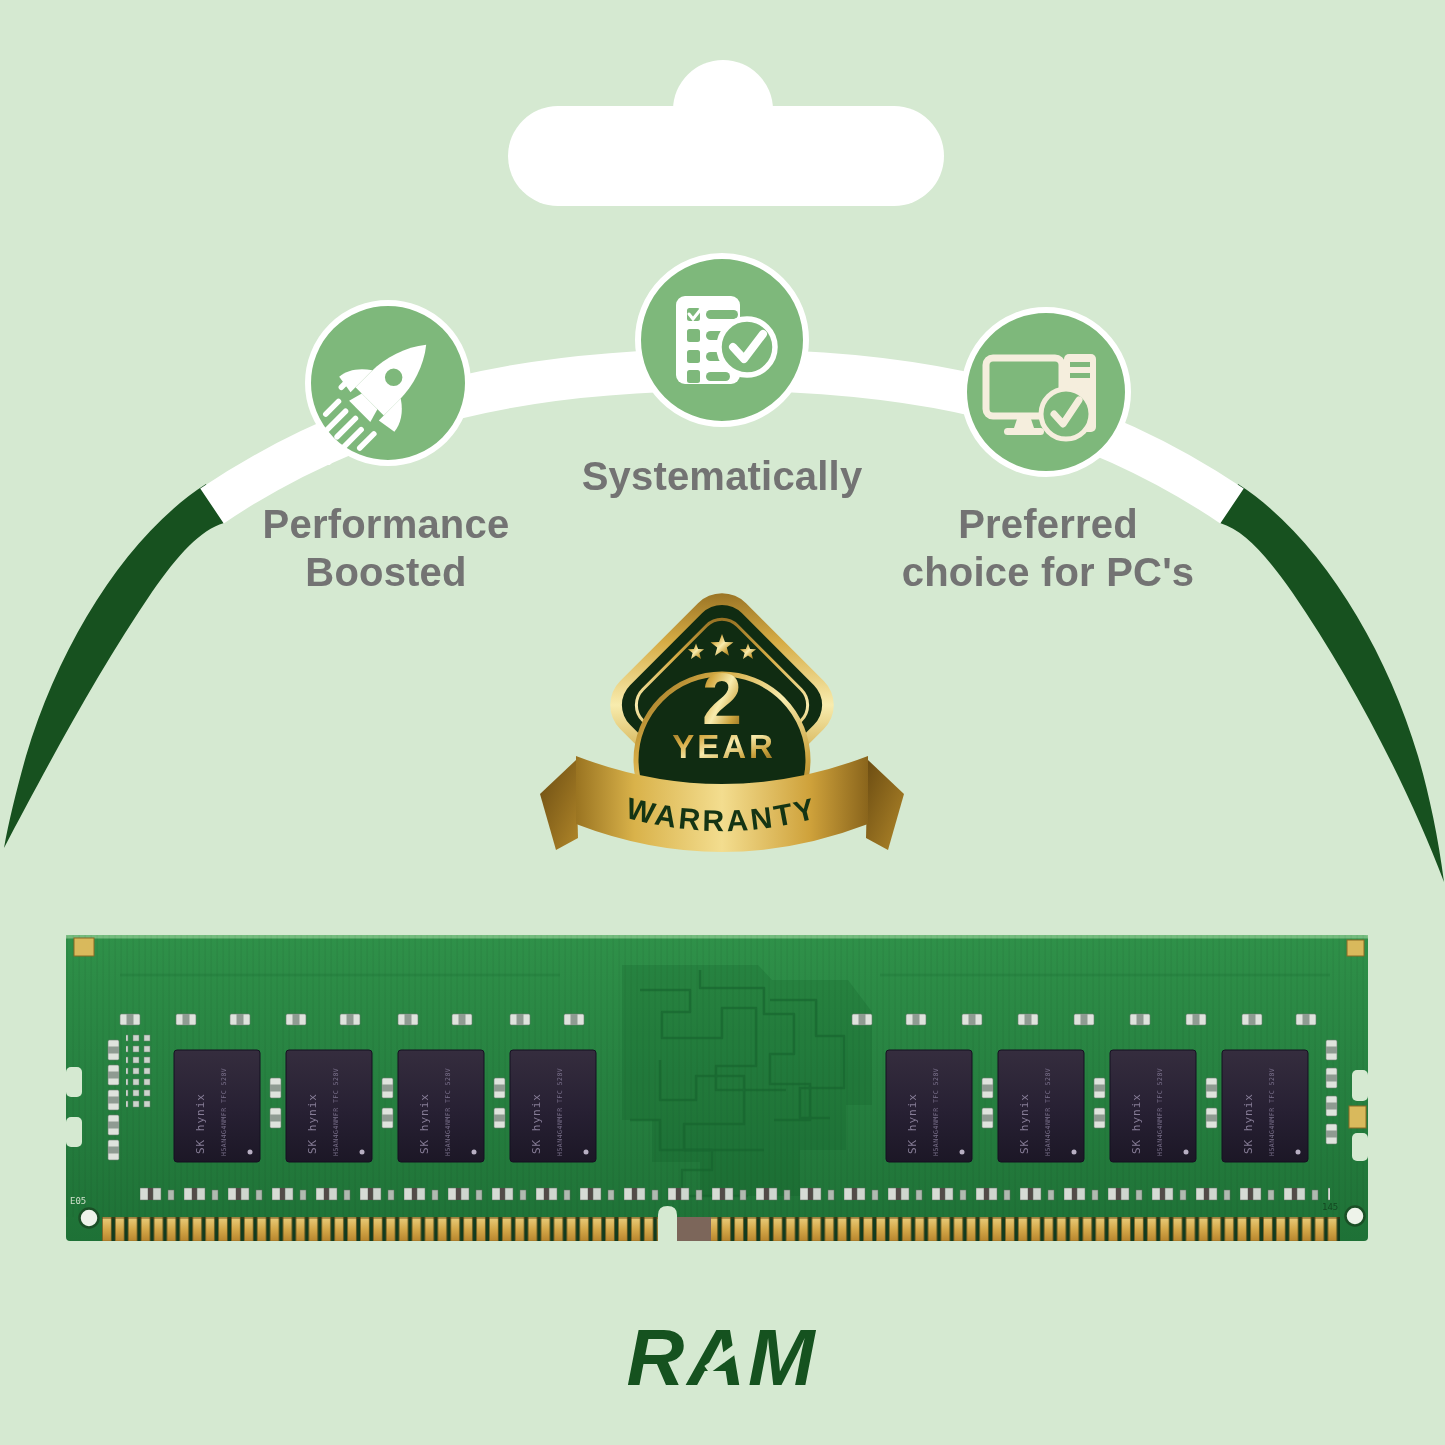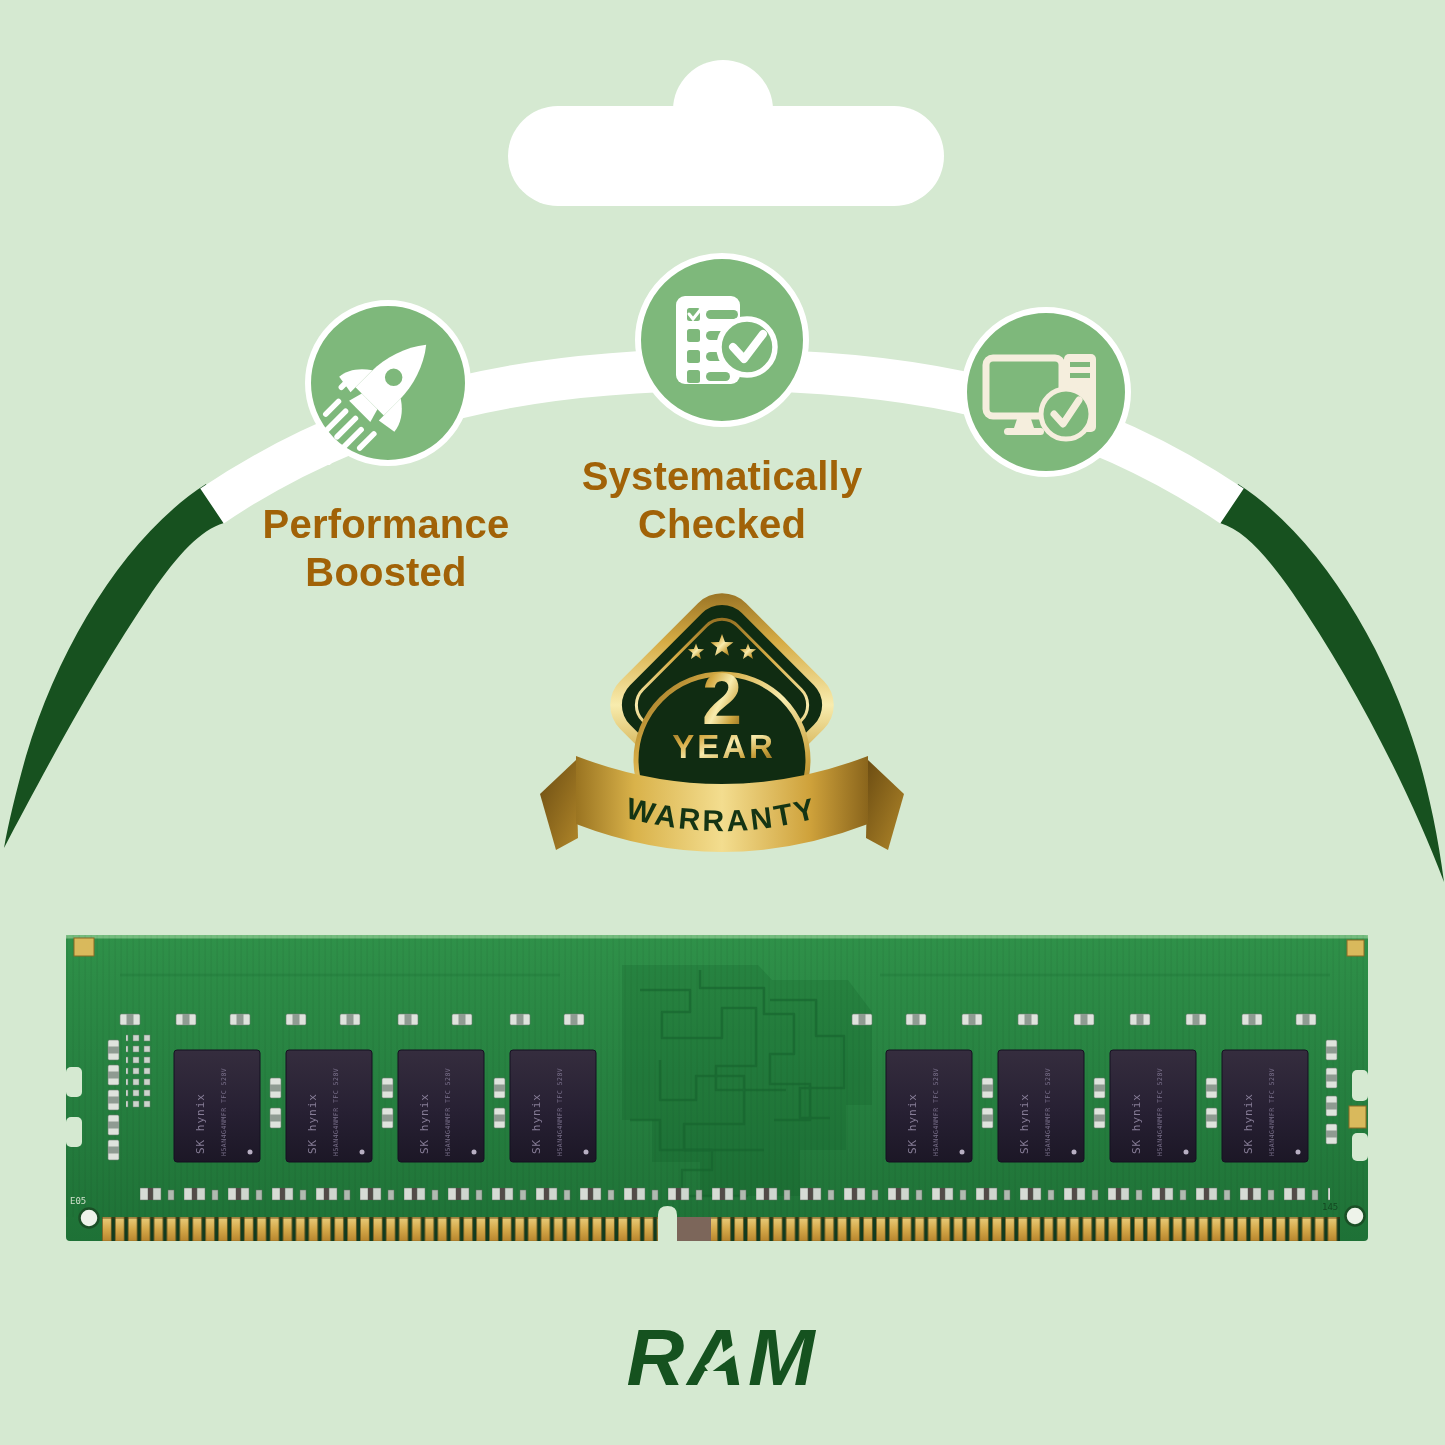--- a/index.html
+++ b/index.html
@@ -1,20 +1,20 @@
 <!DOCTYPE html>
 <html><head>
 <meta charset="utf-8">
 <style>
   html,body{margin:0;padding:0;}
   #canvas{position:relative;width:1445px;height:1445px;background:#d5e9d1;overflow:hidden;
           font-family:"Liberation Sans",sans-serif;}
   #scene{position:absolute;left:0;top:0;}
   .feature-label{position:absolute;transform:translateX(-50%);text-align:center;
-    font-weight:700;font-size:40px;line-height:48px;color:#a16207;white-space:nowrap;letter-spacing:.2px;}
+    font-weight:700;font-size:40px;line-height:48px;color:#737373;white-space:nowrap;letter-spacing:.2px;}
   #brand-logo{position:absolute;left:722px;top:1318px;transform:translateX(-50%);
     font-weight:700;font-style:italic;font-size:80px;letter-spacing:3px;color:#15521f;
     font-family:Liberation Sans, sans-serif;line-height:1;}
   #logo-slash{position:absolute;left:50%;top:33px;width:48px;height:9px;margin-left:-20px;
     background:#d5e9d1;transform:rotate(-36deg);}
   .chipTxt1{font-family:"DejaVu Sans Mono",monospace;font-size:11px;fill:#988ea9;opacity:.85;letter-spacing:1px;}
   .chipTxt2{font-family:"DejaVu Sans Mono",monospace;font-size:6.5px;fill:#8d83a0;opacity:.8;letter-spacing:.5px;}
   .silk{font-family:"DejaVu Sans Mono",monospace;}
 </style>
 </head>
@@ -271,21 +271,24 @@
     <text class="silk" x="1322" y="1210" font-size="9" fill="rgba(10,40,16,0.6)">145</text>
   </g>
 </svg>
 
 <div class="feature-label" style="left:386px;top:500px">
   <div>Performance</div>
   <div>Boosted</div>
 </div>
 <div class="feature-label" style="left:722px;top:452px">
   <div>Systematically</div>
-  <div>Checked</div>
+</div>
+<div class="feature-label" style="left:1048px;top:500px">
+  <div>Preferred</div>
+  <div>choice for PC's</div>
 </div>
 
 <div id="brand-logo">
   <span>RAM</span>
   <div id="logo-slash"></div>
 </div>
 
 </div>
 
 </body></html>

